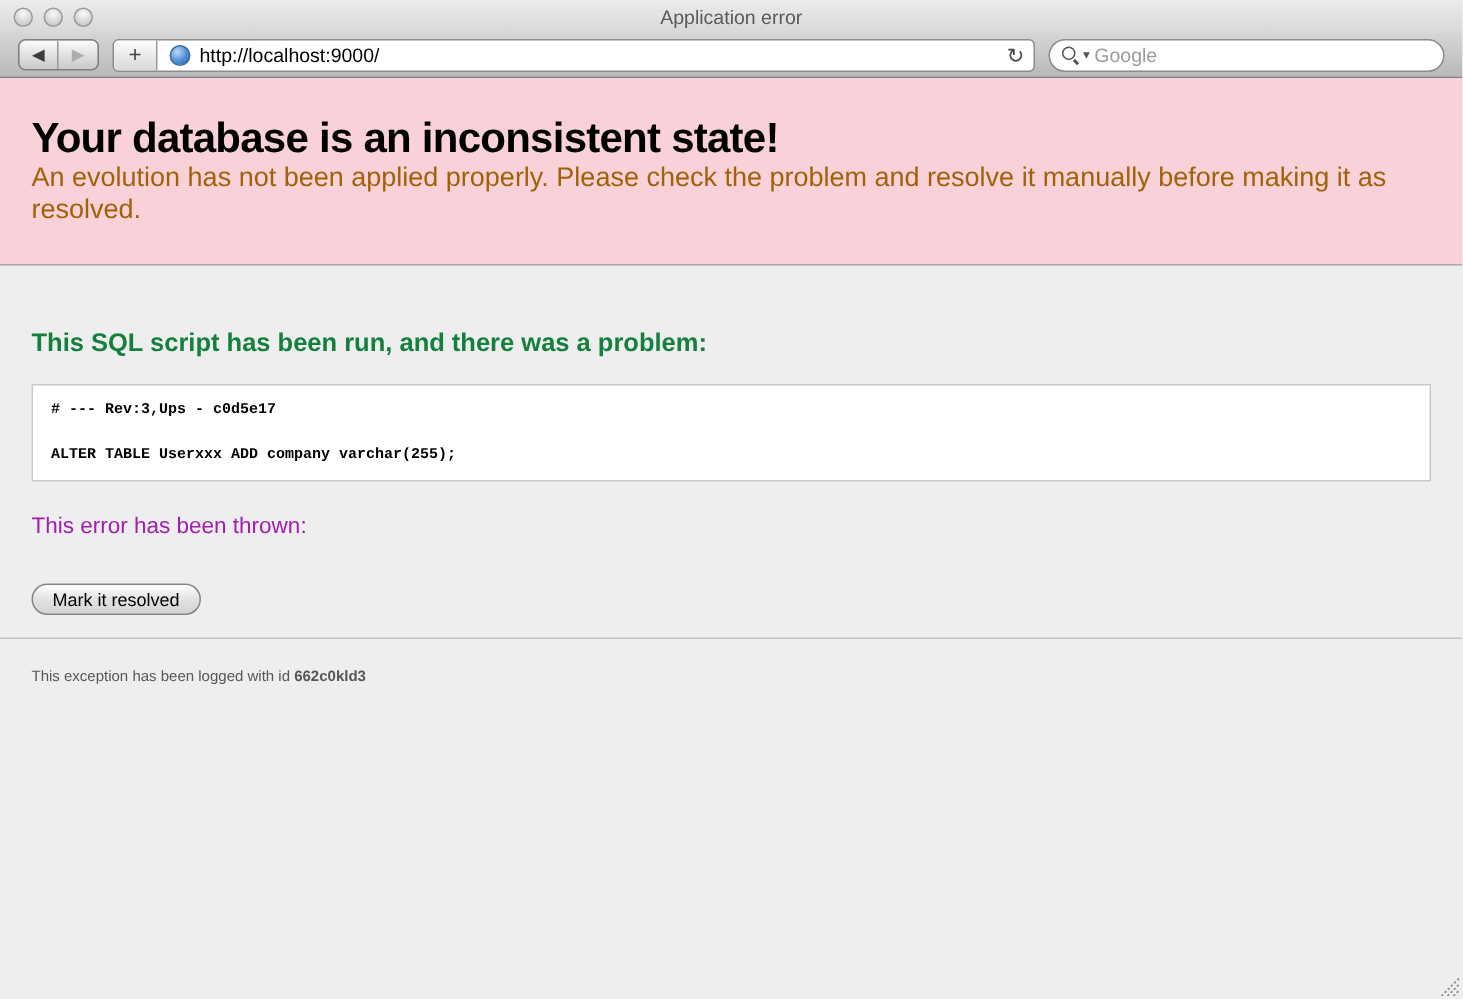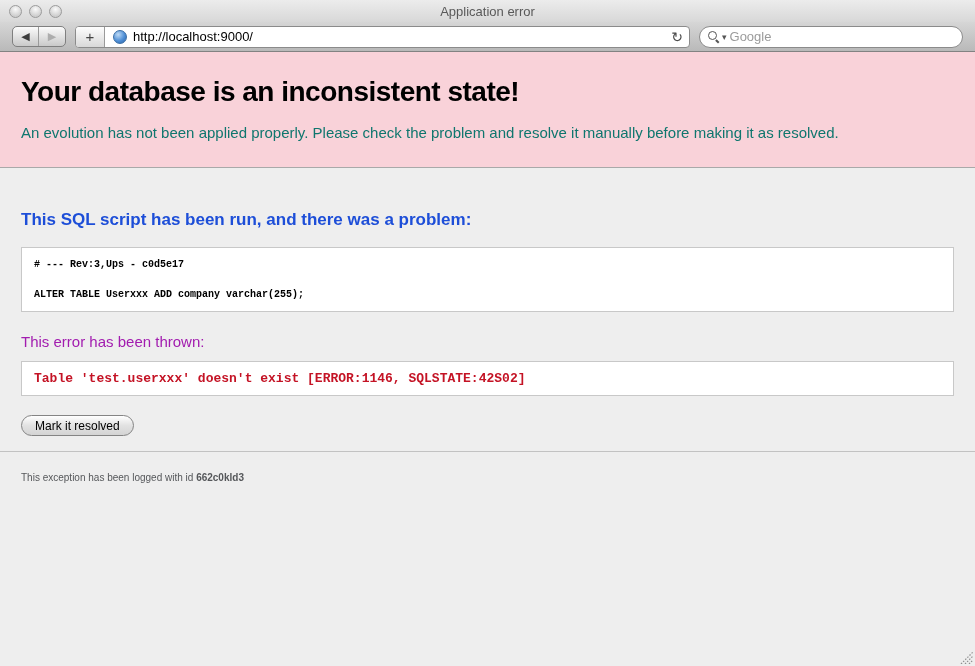--- a/index.html
+++ b/index.html
@@ -138,27 +138,26 @@
 
   
   .banner {
     background: #f9d2d9;
     border-bottom: 1px solid #a9a9a9;
     padding: 24px 21px 26px 21px;
   }
   .banner h1 {
     font-size: 28px; font-weight: bold; color: #000;
     letter-spacing: -0.5px;
-    margin-bottom: 16px;
-  }
-  .banner p { font-size: 15px; color: #0f766e; }
+  }
+  .banner p { font-size: 18px; color: #a16207; }
 
   .main-section { padding: 22px 21px 0 21px; }
   .sql-heading {
-    font-size: 17px; font-weight: bold; color: #1d4ed8;
+    font-size: 17px; font-weight: bold; color: #15803d;
     margin: 20px 0 17px 0;
   }
   .code-box {
     background: #ffffff;
     border: 1px solid #c8c8c8;
     padding: 9px 12px;
     font-family: "Liberation Mono", "DejaVu Sans Mono", monospace;
     font-size: 10px; line-height: 15px;
     color: #000;
     font-weight: bold;
@@ -255,21 +254,20 @@
     <p>An evolution has not been applied properly. Please check the problem and resolve it manually before making it as resolved.</p>
   </div>
 
   <div class="main-section">
     <h2 class="sql-heading">This SQL script has been run, and there was a problem:</h2>
     <pre class="code-box"># --- Rev:3,Ups - c0d5e17
 
 ALTER TABLE Userxxx ADD company varchar(255);</pre>
 
     <h3 class="error-heading">This error has been thrown:</h3>
-    <pre class="error-box">Table 'test.userxxx' doesn't exist [ERROR:1146, SQLSTATE:42S02]</pre>
 
     <button class="resolve-btn">Mark it resolved</button>
   </div>
 
   <hr class="divider">
 
   <p class="footer-note"><span>This exception has been logged with id </span><b>662c0kld3</b></p>
 
   <svg class="resize-grip" viewBox="0 0 15 15">
     <line x1="3" y1="15" x2="15" y2="3" stroke="#8e8e8e" stroke-width="1.2" stroke-dasharray="1.5,1.5"></line>

